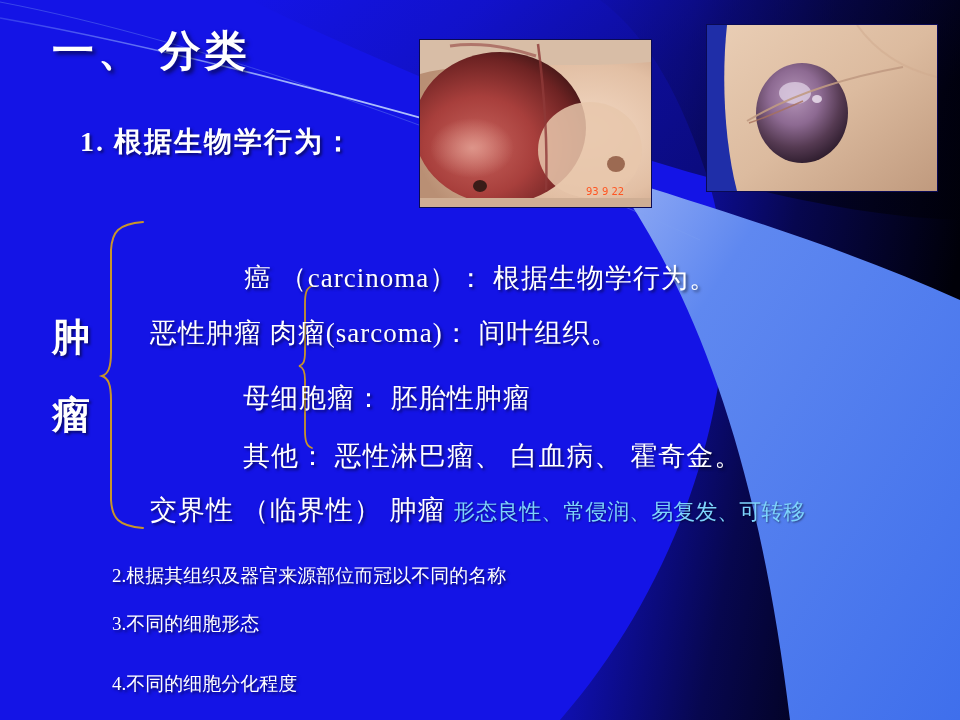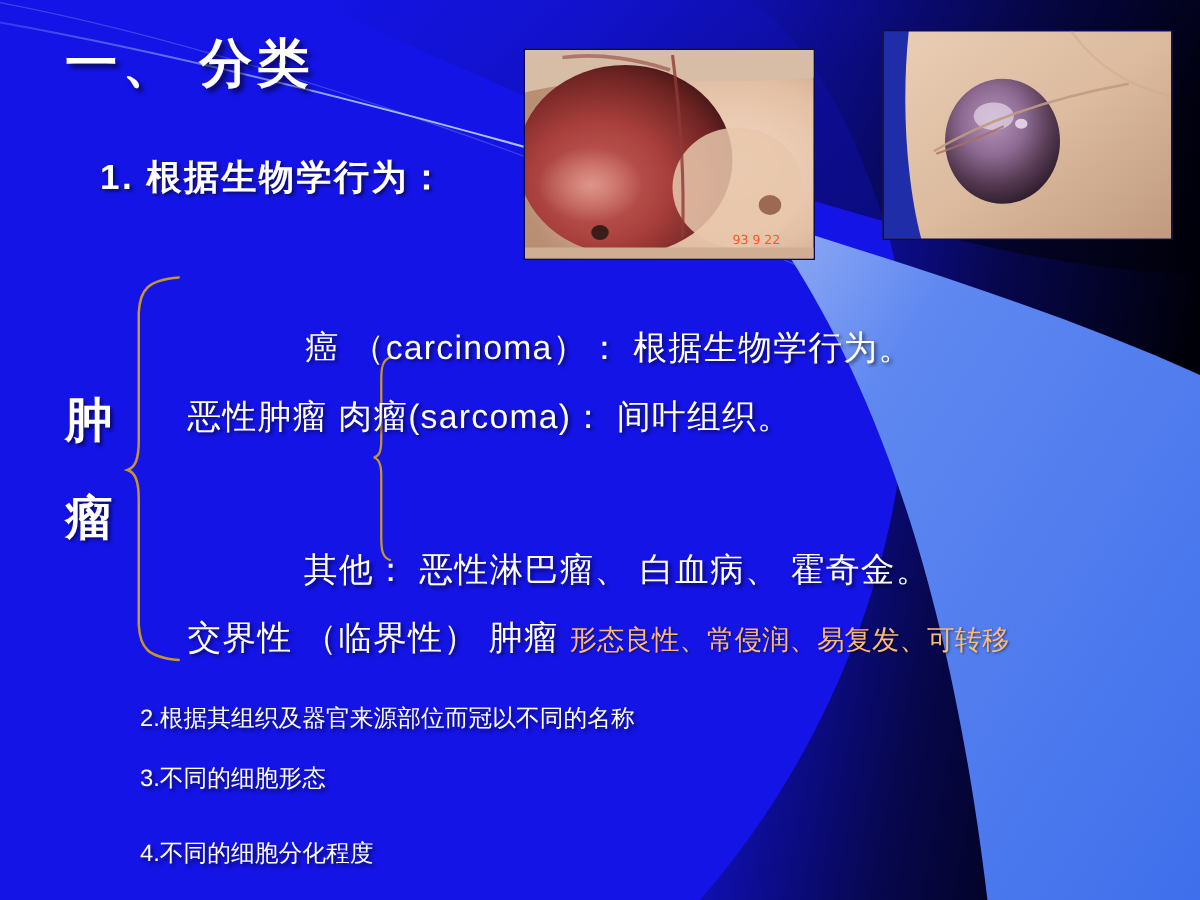--- a/index.html
+++ b/index.html
@@ -26,21 +26,21 @@
   }
   #photo-left{left:419px;top:23px;width:231px;height:167px;margin-top:16px;}
   #photo-right{left:706px;top:24px;width:230px;height:166px;}
   .photo .inner{position:absolute;inset:0;}
 
   
   .txt{
     position:absolute;
     color:#ffffff;
     white-space:nowrap;
-    font-family:Liberation Sans, sans-serif;
+    font-family:Liberation Serif, serif;
     text-shadow:2px 2px 3px rgba(0,0,0,.55);
     line-height:1;
   }
   #title{
     left:52px;top:30px;
     font-size:42px;font-weight:bold;letter-spacing:4px;
     text-shadow:3px 3px 4px rgba(0,0,0,.6);
   }
   #item1{
     left:80px;top:128px;
@@ -51,21 +51,21 @@
 
   .line{font-size:27px;letter-spacing:1px;}
   #line-benign   {left:152px;top:209px;}
   #line-carcinoma{left:244px;top:265px;}
   #line-malignant{left:150px;top:320px;text-align:center;}
   #line-blastoma {left:243px;top:385px;}
   #line-other    {left:243px;top:443px;}
   #line-border   {left:150px;top:497px;}
 
   #line-border .hl{
-    color:#fdba74;
+    color:#7dd3fc;
     font-size:22px;
     text-shadow:1px 1px 2px rgba(0,0,0,.5);
     letter-spacing:0px;
   }
 
   .foot{font-size:19px;letter-spacing:0px;left:112px;}
   #foot-2{top:566px;}
   #foot-3{top:614px;}
   #foot-4{top:674px;text-align:right;}
 
@@ -200,20 +200,21 @@
   <div class="txt" id="item1">1. 根据生物学行为：</div>
 
   <div class="txt" id="vert-char-1">肿</div>
   <div class="txt" id="vert-char-2">瘤</div>
 
 
   <div class="txt line" id="line-carcinoma">癌 （carcinoma）： 根据生物学行为。</div>
 
   <div class="txt line" id="line-malignant">恶性肿瘤  肉瘤(sarcoma)： 间叶组织。</div>
 
+  <div class="txt line" id="line-blastoma">母细胞瘤： 胚胎性肿瘤</div>
 
   <div class="txt line" id="line-other">其他： 恶性淋巴瘤、 白血病、 霍奇金。</div>
 
   <div class="txt line" id="line-border">
     <span>交界性 （临界性） 肿瘤</span><span> </span><span class="hl">形态良性、常侵润、易复发、可转移</span>
   </div>
 
   <div class="txt foot" id="foot-2">2.根据其组织及器官来源部位而冠以不同的名称</div>
   <div class="txt foot" id="foot-3">3.不同的细胞形态</div>
   <div class="txt foot" id="foot-4">4.不同的细胞分化程度</div>

